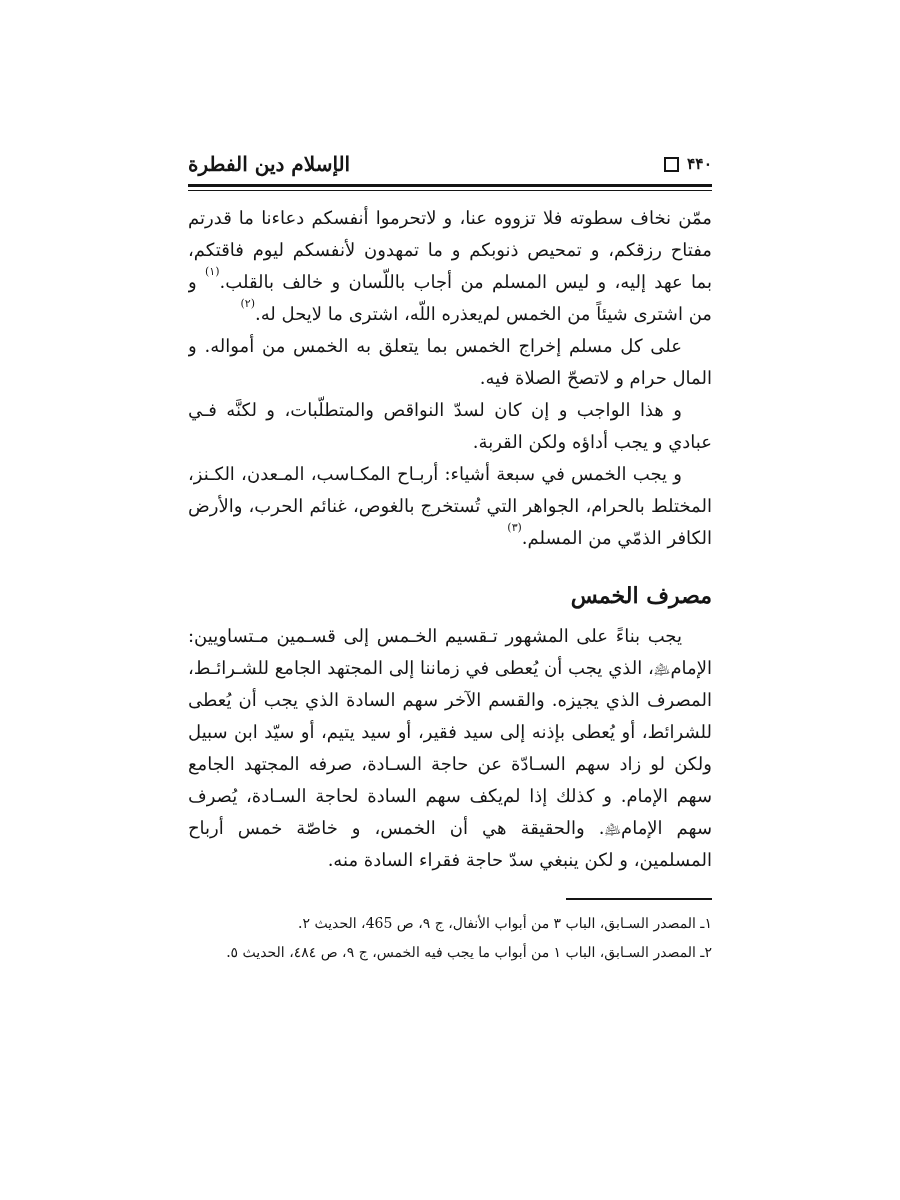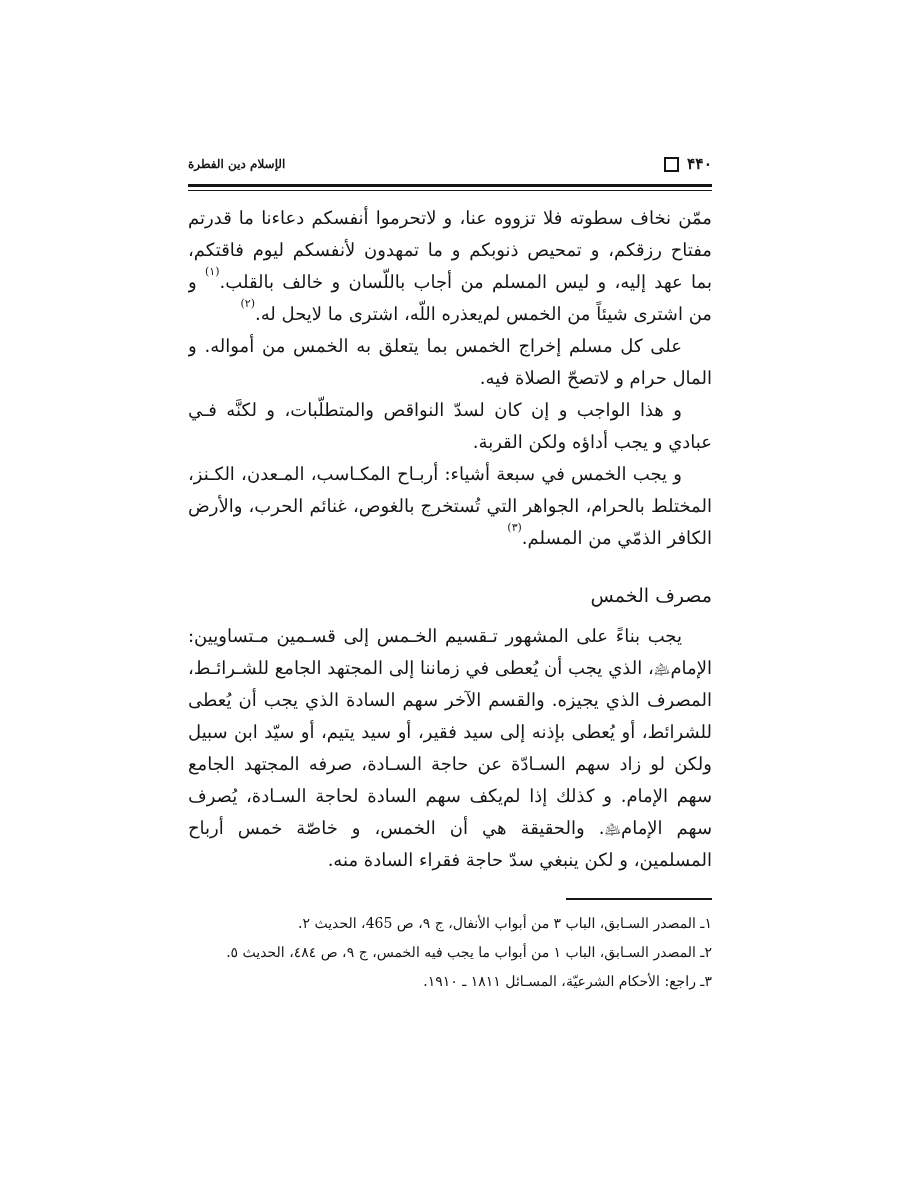--- a/index.html
+++ b/index.html
@@ -8,32 +8,32 @@
     direction:rtl; position:relative; overflow:hidden;
     font-family:"DejaVu Serif", serif; color:#151515;
   }
   .content { width:524px; margin:0 auto; padding-top:152px; }
 
   
   .header { display:flex; justify-content:space-between; align-items:flex-end;
             font-weight:bold; line-height:24px; }
   .pagenum-group { display:flex; align-items:center; gap:8px; font-size:15.5px; }
   .square-icon { width:11px; height:11px; border:2px solid #141414; display:inline-block; }
-  .book-title { font-size:12px; letter-spacing:0.2px; }
+  .book-title { font-size:20px; letter-spacing:0.2px; }
   .header-rule { margin-top:8px; height:3px;
                  border-top:3px solid #141414; border-bottom:1px solid #141414; }
 
   
   .body-block { margin-top:11px; font-size:18px; }
   .line { line-height:32px; height:32px; overflow:hidden;
           text-align:justify; text-align-last:justify; }
   .line.end { text-align:right; text-align-last:right; }
   .line.indent { padding-right:30px; }
-  .section-heading { margin-top:28px; margin-bottom:12px; font-weight:normal;
-                     font-size:19px; line-height:26px; text-align:right; }
+  .section-heading { margin-top:28px; margin-bottom:12px; font-weight:bold;
+                     font-size:22px; line-height:26px; text-align:right; }
 
   sup.fn { font-size:11px; line-height:0; position:relative; top:-6px; }
   .hon { font-size:72%; }
 
   
   .footnote-separator { margin-top:22px; width:146px; border-top:2px solid #141414; }
   .footnotes { margin-top:9px; font-size:14px; }
   .fnote { line-height:29px; height:29px; overflow:hidden; text-align:right; }
 </style>
 </head>
@@ -77,17 +77,16 @@
       <div class="line">ولكن لو زاد سهم السـادّة عن حاجة السـادة، صرفه المجتهد الجامع للشرائط في مـصارف</div>
       <div class="line">سهم الإمام. و كذلك إذا لم‌يكف سهم السادة لحاجة السـادة، يُصرف على السـادة الفقراء من</div>
       <div class="line">سهم الإمام<span class="hon">﵇</span>. والحقيقة هي أن الخمس، و خاصّة خمس أرباح المكـاسب حـق لإمـام</div>
       <div class="line end">المسلمين، و لكن ينبغي سدّ حاجة فقراء السادة منه.</div>
     </div>
 
     <div class="footnote-separator"></div>
     <div class="footnotes">
       <div class="fnote">١ـ المصدر السـابق، الباب ٣ من أبواب الأنفال، ج ٩، ص 465، الحديث ٢.</div>
       <div class="fnote">٢ـ المصدر السـابق، الباب ١ من أبواب ما يجب فيه الخمس، ج ٩، ص ٤٨٤، الحديث ٥.</div>
-      <div class="fnote">٣ـ راجع: الأحكام الشرعيّة، المسـائل ١٨١١ ـ ١٩١٠.</div>
     </div>
 
   </div>
 </div>
 
 </body></html>

